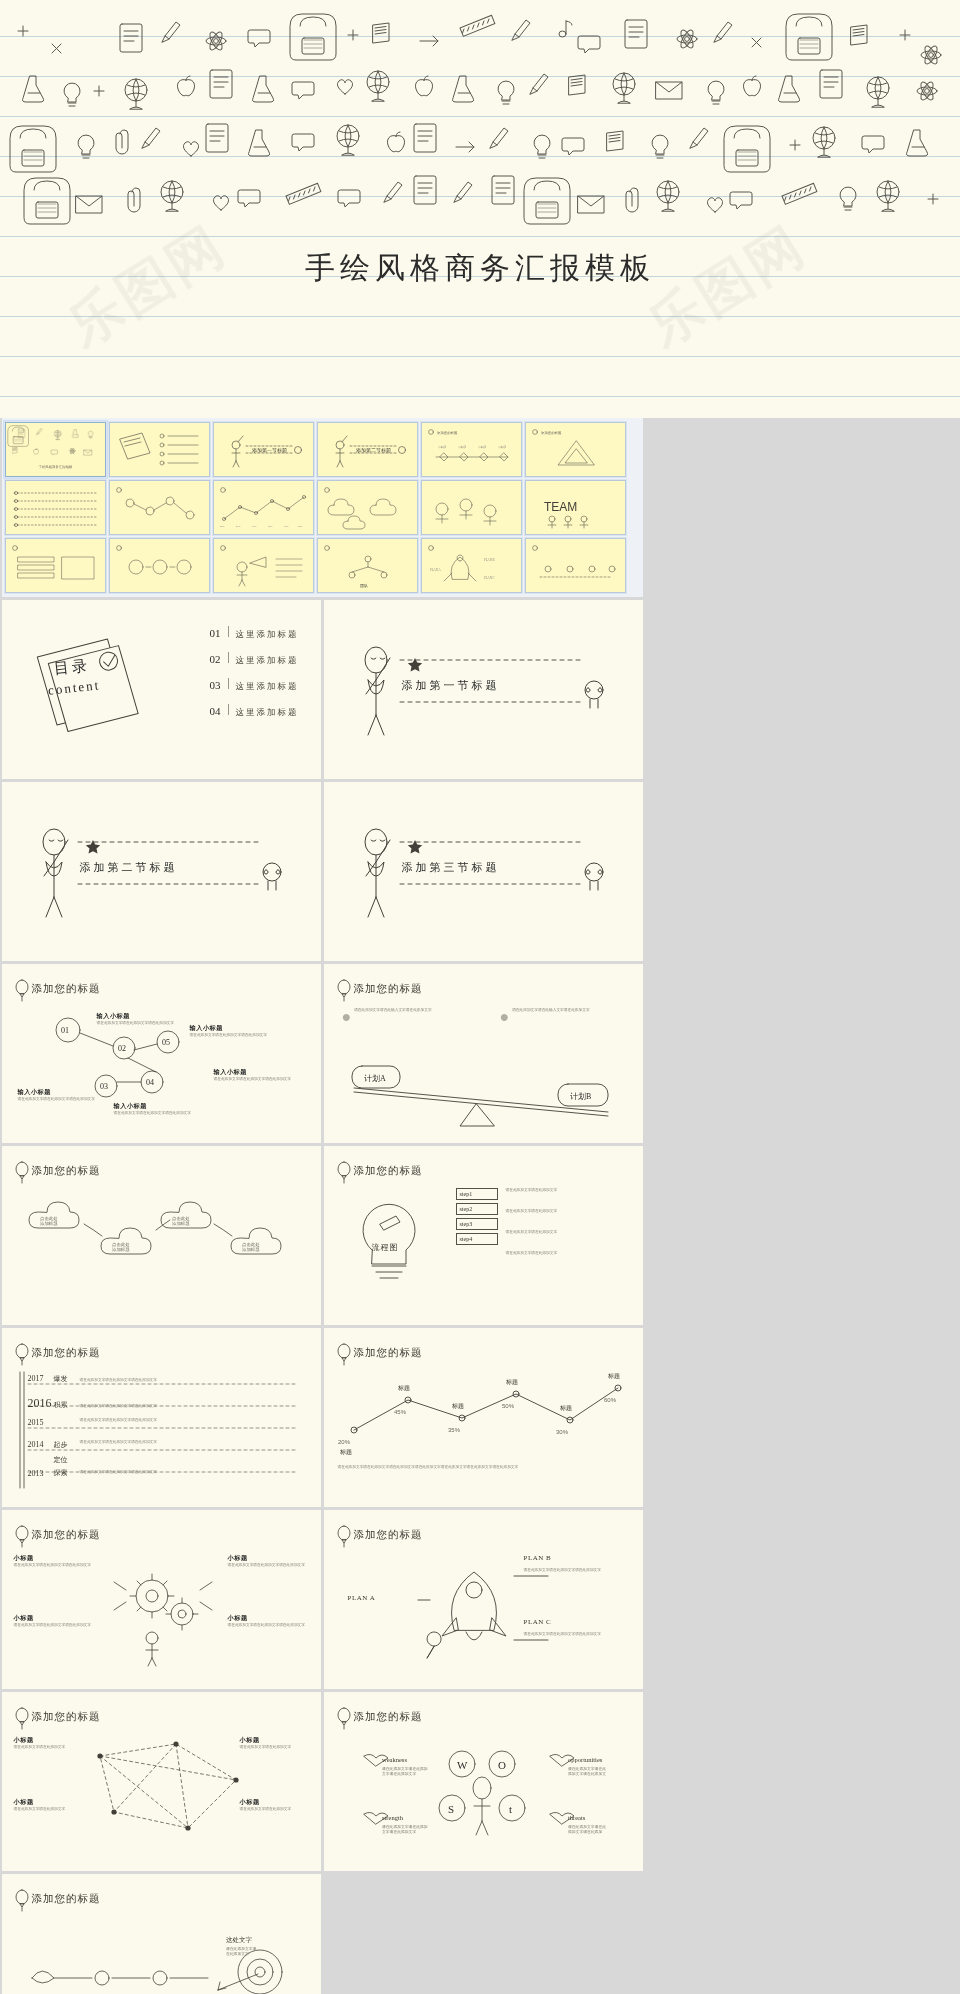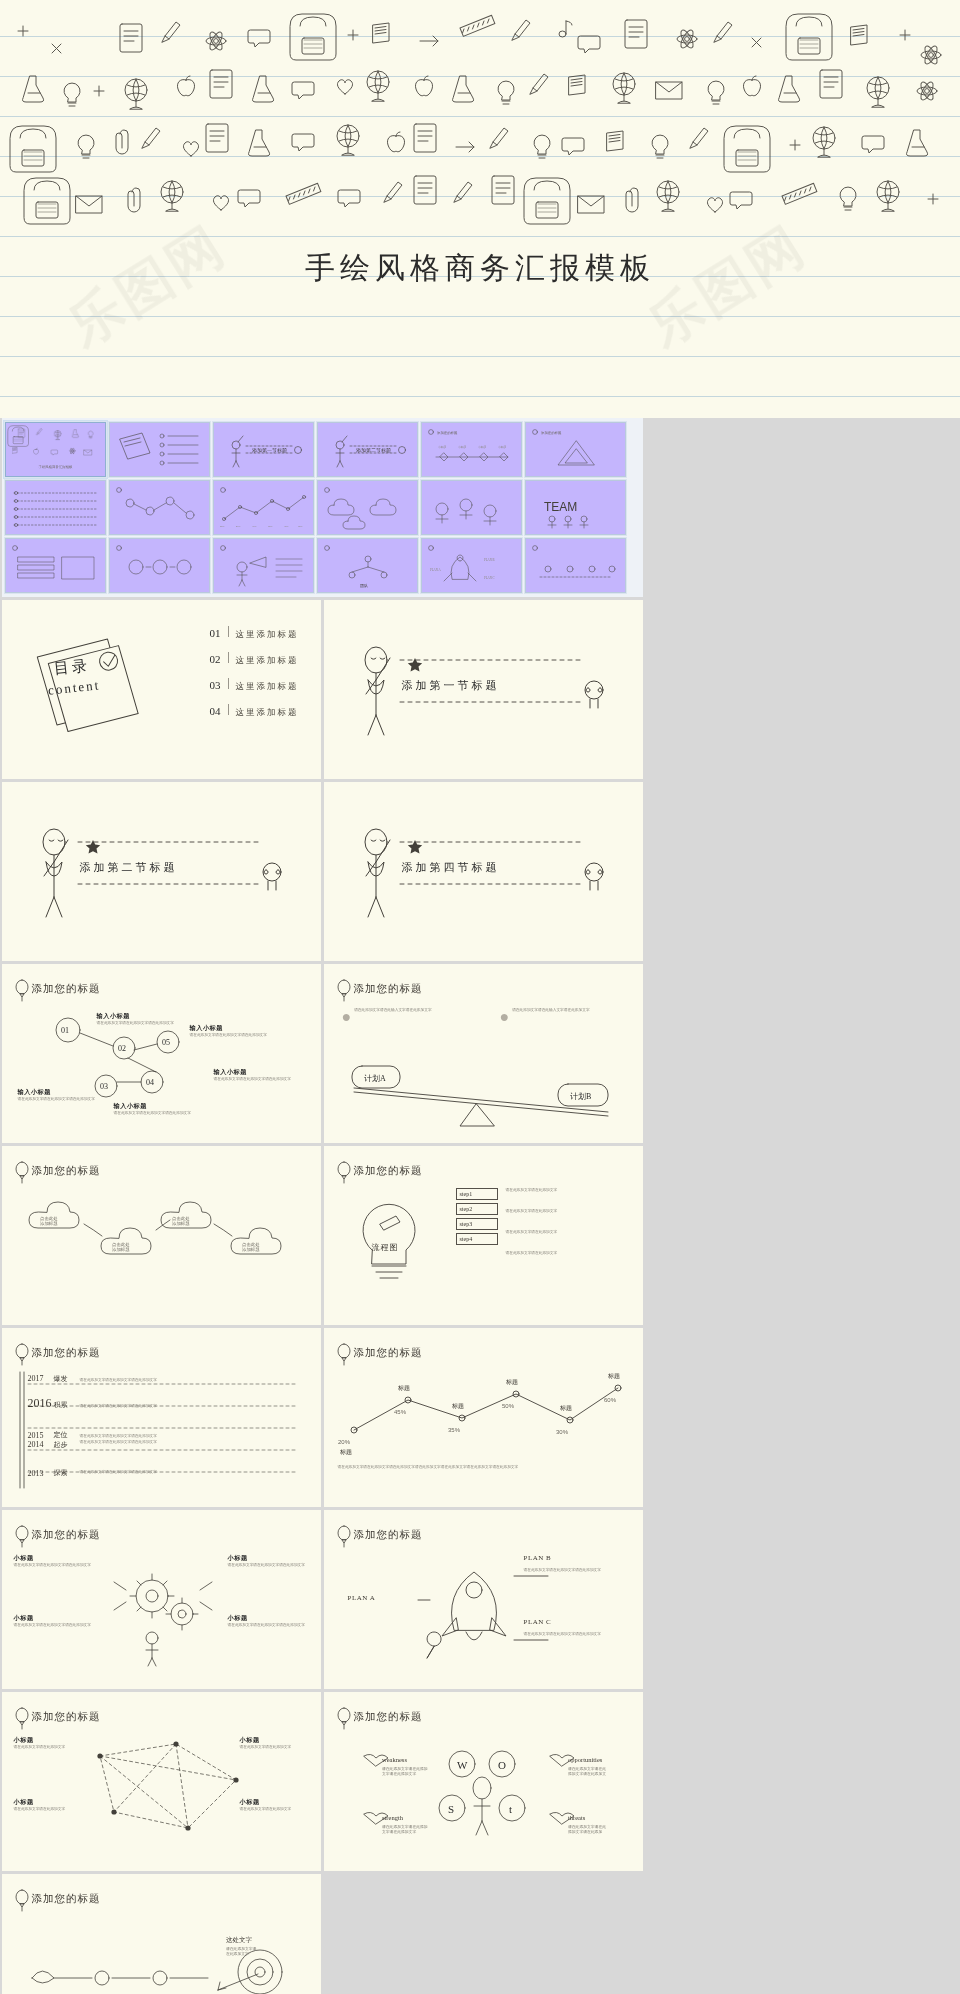--- a/index.html
+++ b/index.html
@@ -66,21 +66,21 @@
   
   .s-title { position:absolute; left:30px; top:18px; font-size:10.5px; letter-spacing:1px; color:#3a3630; }
   .balloon { position:absolute; left:12px; top:14px; }
   .txt-blk { font-size:3.7px; line-height:1.6; color:#7d7a72; }
   .sub-h { font-size:6.2px; font-weight:bold; color:#2b2b2b; letter-spacing:.5px;}
 
   
   .thumbwall { position:absolute; inset:0; display:flex; flex-wrap:wrap; padding:2px; }
   .thumb {
     width:101px; height:55px; margin:1.5px;
-    background:#c4b5fd; border:1px solid #b9c9dd; outline:1px solid #dbe5ef;
+    background:#fef9c3; border:1px solid #b9c9dd; outline:1px solid #dbe5ef;
     position:relative; overflow:hidden;
   }
   .thumb.sel { border:1px solid #8fb0d0; box-shadow:0 0 0 2px #cfe0f0; }
   .sec-title { font-size:11px; letter-spacing:3px; color:#2b2b2b; }
 
   
   .cat-list { position:absolute; right:22px; top:26px; }
   .cat-row { display:flex; align-items:baseline; margin-bottom:11px; }
   .cat-num { font-size:11px; color:#2b2b2b; font-family:"Liberation Serif",serif;}
   .cat-bar { width:1px; height:11px; background:#9a968c; margin:0 7px; }
@@ -623,42 +623,42 @@
         </g>
         <path class="inkfill" d="M62 16 l2.2 4.6 l5 .6 l-3.7 3.4 l1 5 l-4.5-2.4 l-4.5 2.4 l1-5 l-3.7-3.4 l5-.6z" transform="translate(-1,2)"></path>
         <g class="ink">
             <circle cx="240" cy="50" r="9"></circle>
             <path d="M236 59 v9 M244 59 v9 M234 48 a2 2 0 1 0 .1 0 M246 48 a2 2 0 1 0 .1 0"></path>
           </g>
       </svg>
       <div style="position:absolute;left:78px;top:78px;" class="sec-title">添加第二节标题</div>
     </div>
 
-
     <div class="cell">
       <svg width="300" height="110" style="position:absolute;left:30px;top:40px;">
         <g class="ink">
           <ellipse cx="22" cy="20" rx="11" ry="13"></ellipse>
           <path d="M17 18 a3 3 0 0 0 5 0 M26 18 a3 3 0 0 0 5 0"></path>
           <path d="M22 33 v42 M22 75 l-8 20 M22 75 l8 20"></path>
           <path d="M22 40 l-10 14 M22 40 l14-22"></path>
           <path d="M14 40 q8 12 16 0 q-2 14 -8 14 q-6 0 -8 -14z"></path>
         </g>
         <g class="ink" stroke-dasharray="4 4" style="stroke-width:.9">
           <path d="M46 20 h180"></path>
             <path d="M46 62 h180"></path>
         </g>
         <path class="inkfill" d="M62 16 l2.2 4.6 l5 .6 l-3.7 3.4 l1 5 l-4.5-2.4 l-4.5 2.4 l1-5 l-3.7-3.4 l5-.6z" transform="translate(-1,2)"></path>
         <g class="ink">
             <circle cx="240" cy="50" r="9"></circle>
             <path d="M236 59 v9 M244 59 v9 M234 48 a2 2 0 1 0 .1 0 M246 48 a2 2 0 1 0 .1 0"></path>
           </g>
       </svg>
-      <div style="position:absolute;left:78px;top:78px;" class="sec-title">添加第四节标题</div>
-    </div>
+      <div style="position:absolute;left:78px;top:78px;" class="sec-title">添加第三节标题</div>
+    </div>
+
 
     <div class="cell">
       <svg class="balloon" width="16" height="24">
           <g class="ink" style="stroke-width:.8">
             <path d="M8 2 a6 7 0 1 1 0 14 a6 7 0 1 1 0-14z"></path>
             <path d="M6 16 l2 3 l2-3z M8 19 v4"></path>
           </g>
         </svg>
       <div class="s-title">添加您的标题</div>
       <svg width="300" height="130" style="position:absolute;left:14px;top:38px;">
@@ -814,21 +814,21 @@
         <div style="display:flex;align-items:baseline;height:22px;">
           <span style="font-size:8px;width:26px;">2017</span>
           <span style="font-size:7px;width:26px;">爆发</span>
           <span class="txt-blk">请在此添加文字请在此添加文字请在此添加文字</span>
         </div>
         <div style="display:flex;align-items:baseline;height:22px;">
           <span style="font-size:12px;width:26px;">2016</span>
           <span style="font-size:7px;width:26px;">积累</span>
           <span class="txt-blk">请在此添加文字请在此添加文字请在此添加文字</span>
         </div>
-        <div style="display:flex;align-items:flex-end;height:22px;">
+        <div style="display:flex;align-items:flex-start;height:22px;">
           <span style="font-size:8px;width:26px;">2015</span>
           <span style="font-size:7px;width:26px;margin-top:37px;">定位</span>
           <span class="txt-blk">请在此添加文字请在此添加文字请在此添加文字</span>
         </div>
         <div style="display:flex;align-items:flex-start;height:22px;">
           <span style="font-size:8px;width:26px;">2014</span>
           <span style="font-size:7px;width:26px;">起步</span>
           <span class="txt-blk">请在此添加文字请在此添加文字请在此添加文字</span>
         </div>
         <div style="display:flex;align-items:center;height:22px;">

